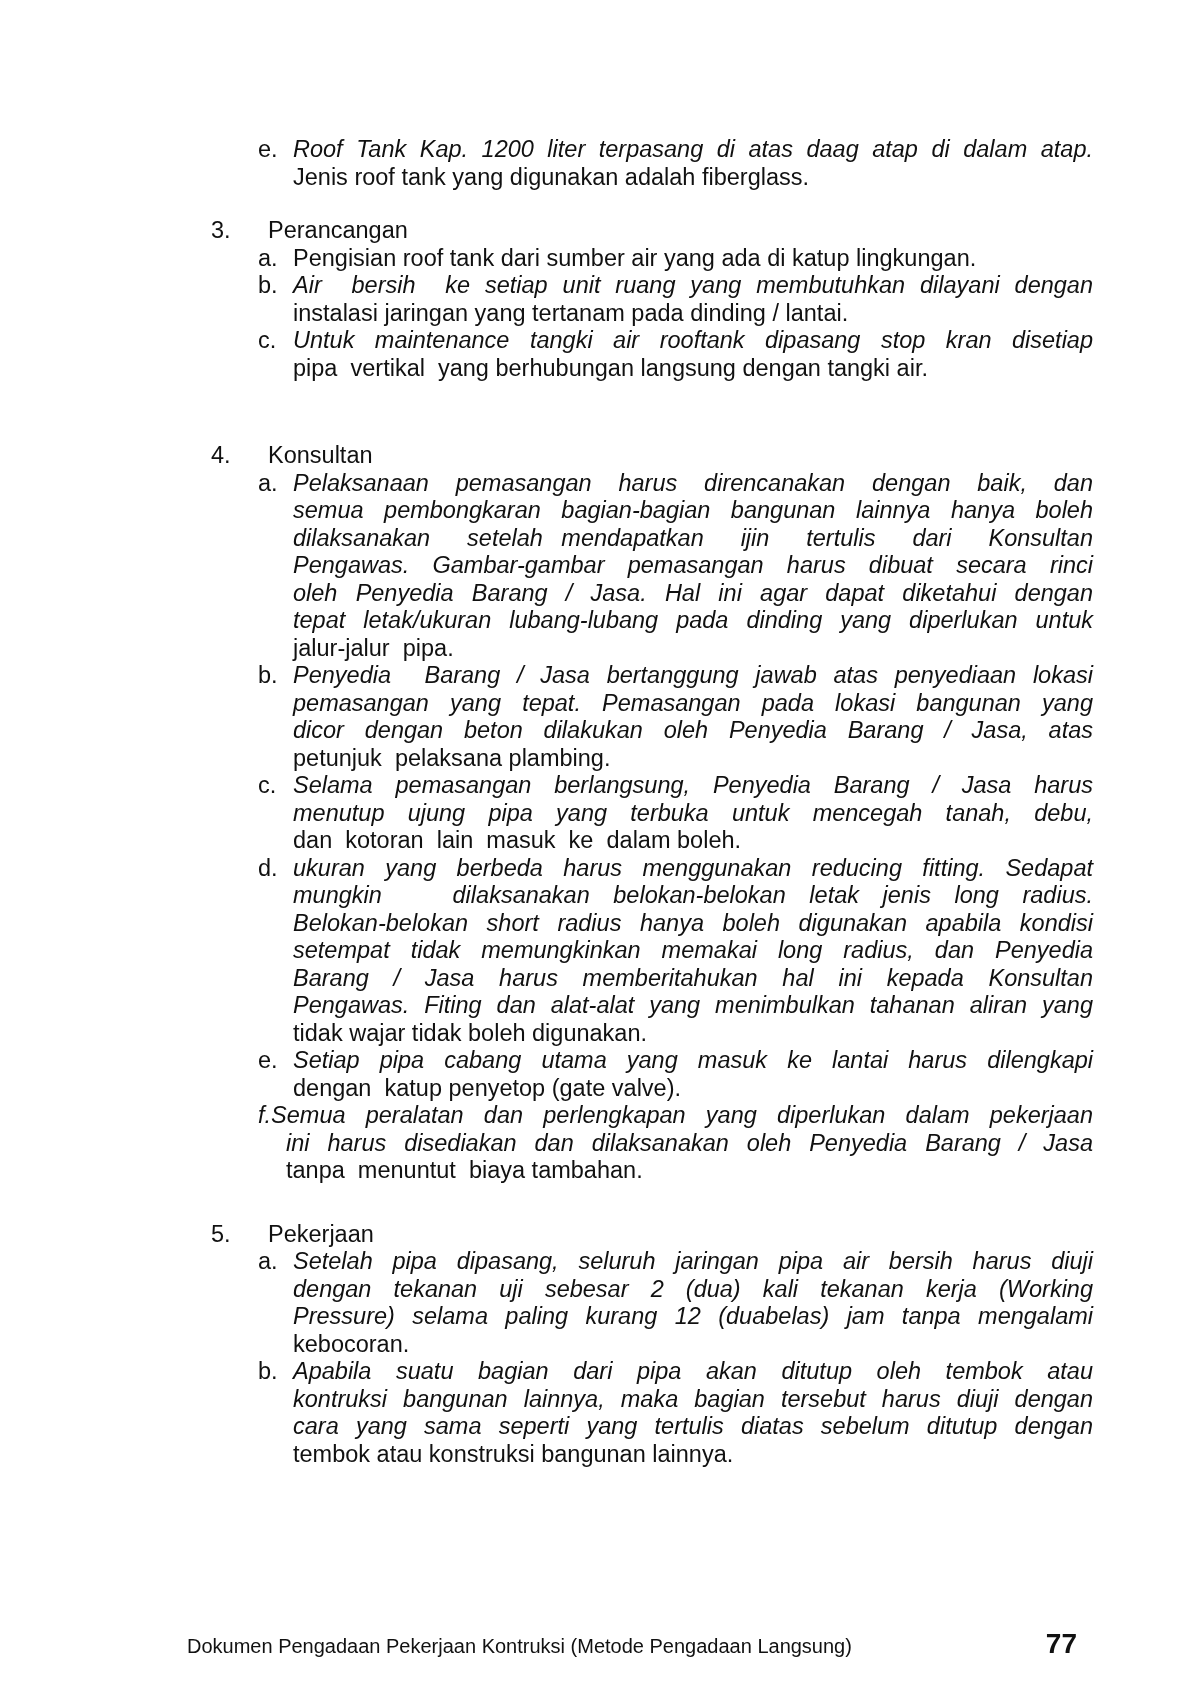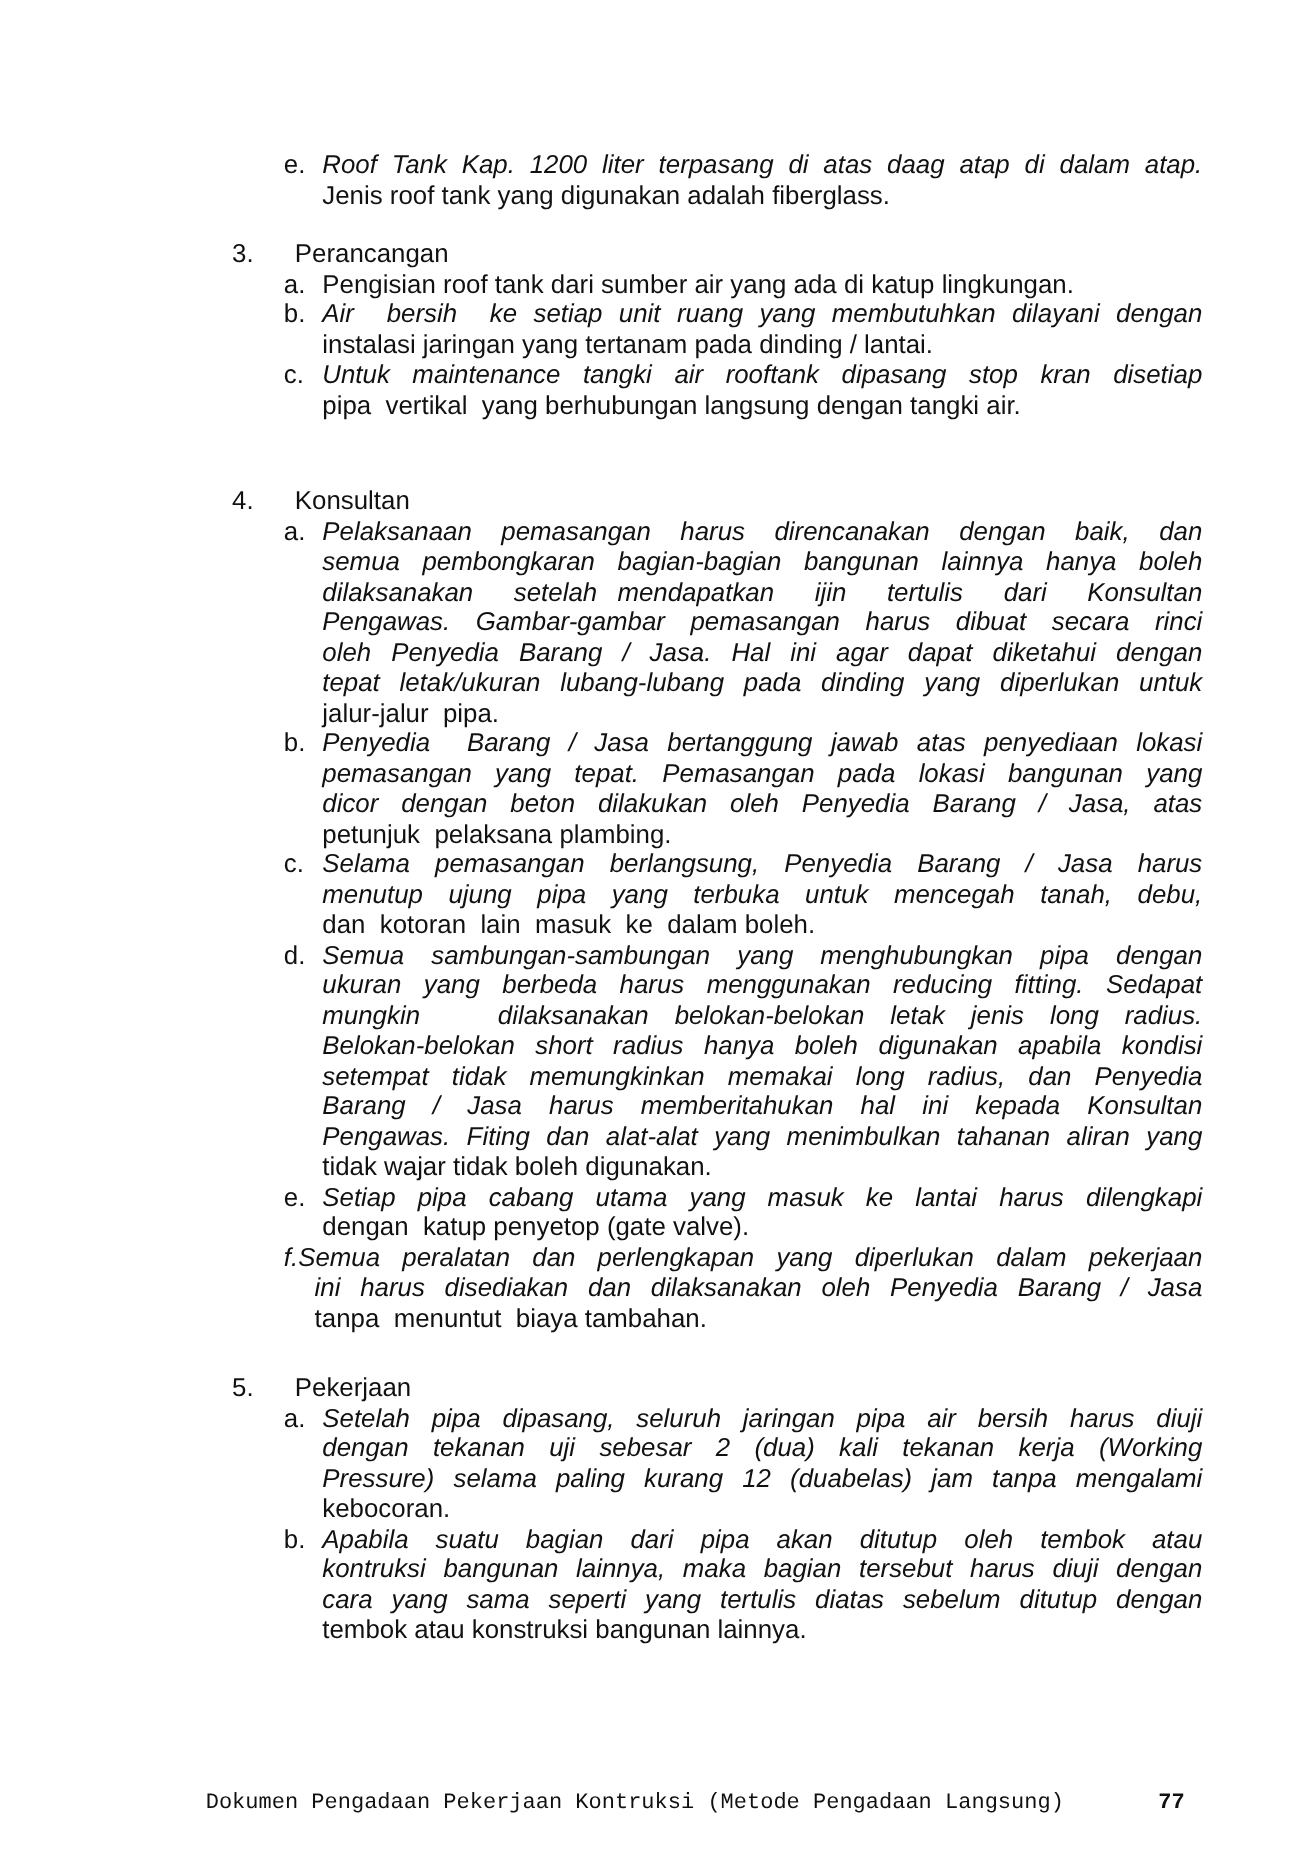--- a/index.html
+++ b/index.html
@@ -50,28 +50,27 @@
   .item-inline .line { padding-left: 28px; }
   .item-inline .line.first { text-indent: -28px; }
   .page-footer {
     position: absolute;
     left: 187px;
     top: 1628px;
     width: 890px;
     display: flex;
     justify-content: space-between;
     align-items: baseline;
-    font-family: Liberation Mono, monospace;
   }
   .footer-text {
     font-size: 20px;
     color: #111111;
   }
   .page-number {
-    font-size: 20px;
+    font-size: 28px;
     font-weight: bold;
     color: #111111;
   }
 </style>
 </head>
 <body>
 
 <div class="page">
   <div class="doc-content" id="doc-content">
       <div class="section sec-orphan">
@@ -139,21 +138,20 @@
           <div class="marker">c.</div>
           <div class="item-text">
             <div class="line j">Selama pemasangan berlangsung, Penyedia Barang / Jasa harus</div>
             <div class="line j">menutup ujung pipa yang terbuka untuk mencegah tanah, debu,</div>
             <div class="line">dan  kotoran  lain  masuk  ke  dalam boleh.</div>
           </div>
         </div>
         <div class="item">
           <div class="marker">d.</div>
           <div class="item-text">
-            <div class="line j">Semua sambungan-sambungan yang menghubungkan pipa dengan</div>
             <div class="line j">ukuran yang berbeda harus menggunakan reducing fitting. Sedapat</div>
             <div class="line j">mungkin   dilaksanakan belokan-belokan letak jenis long radius.</div>
             <div class="line j">Belokan-belokan short radius hanya boleh digunakan apabila kondisi</div>
             <div class="line j">setempat tidak memungkinkan memakai long radius, dan Penyedia</div>
             <div class="line j">Barang / Jasa harus memberitahukan hal ini kepada Konsultan</div>
             <div class="line j">Pengawas. Fiting dan alat-alat yang menimbulkan tahanan aliran yang</div>
             <div class="line">tidak wajar tidak boleh digunakan.</div>
           </div>
         </div>
         <div class="item">

